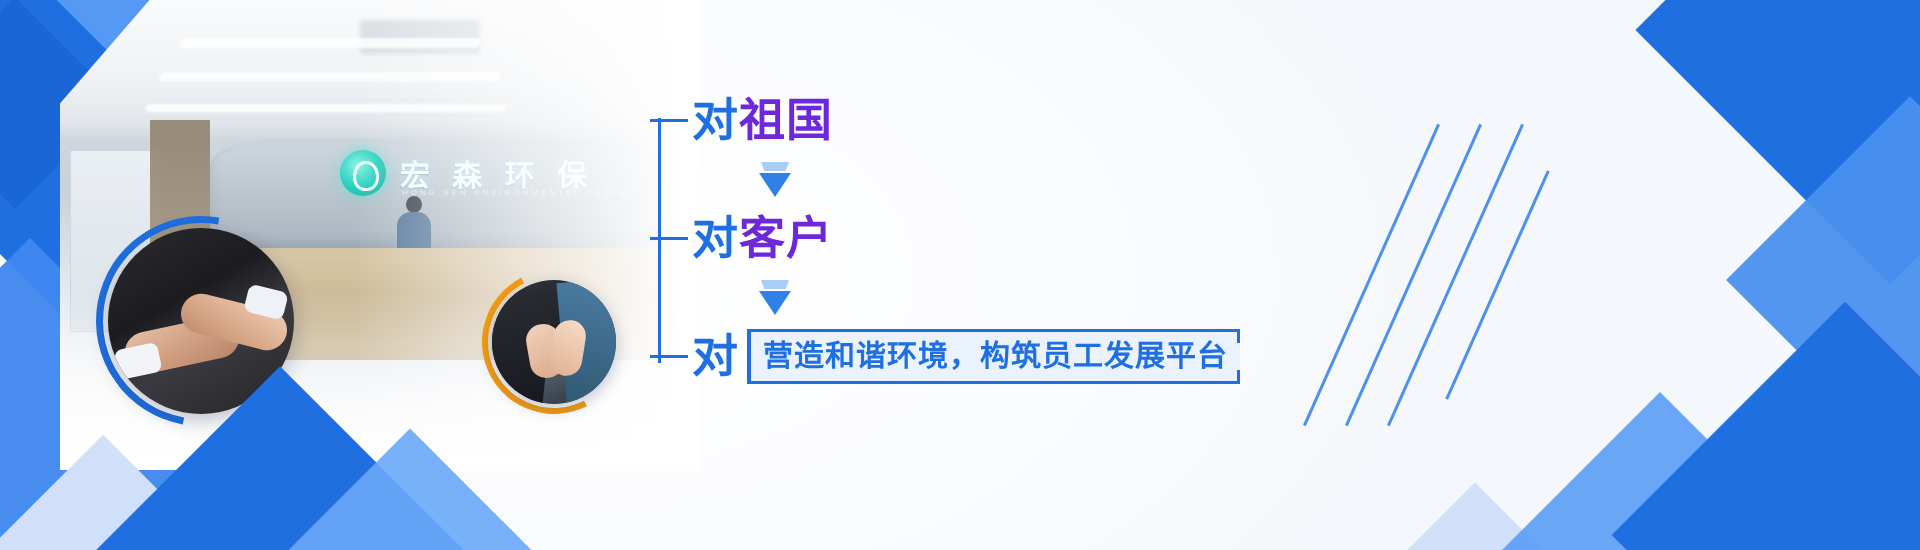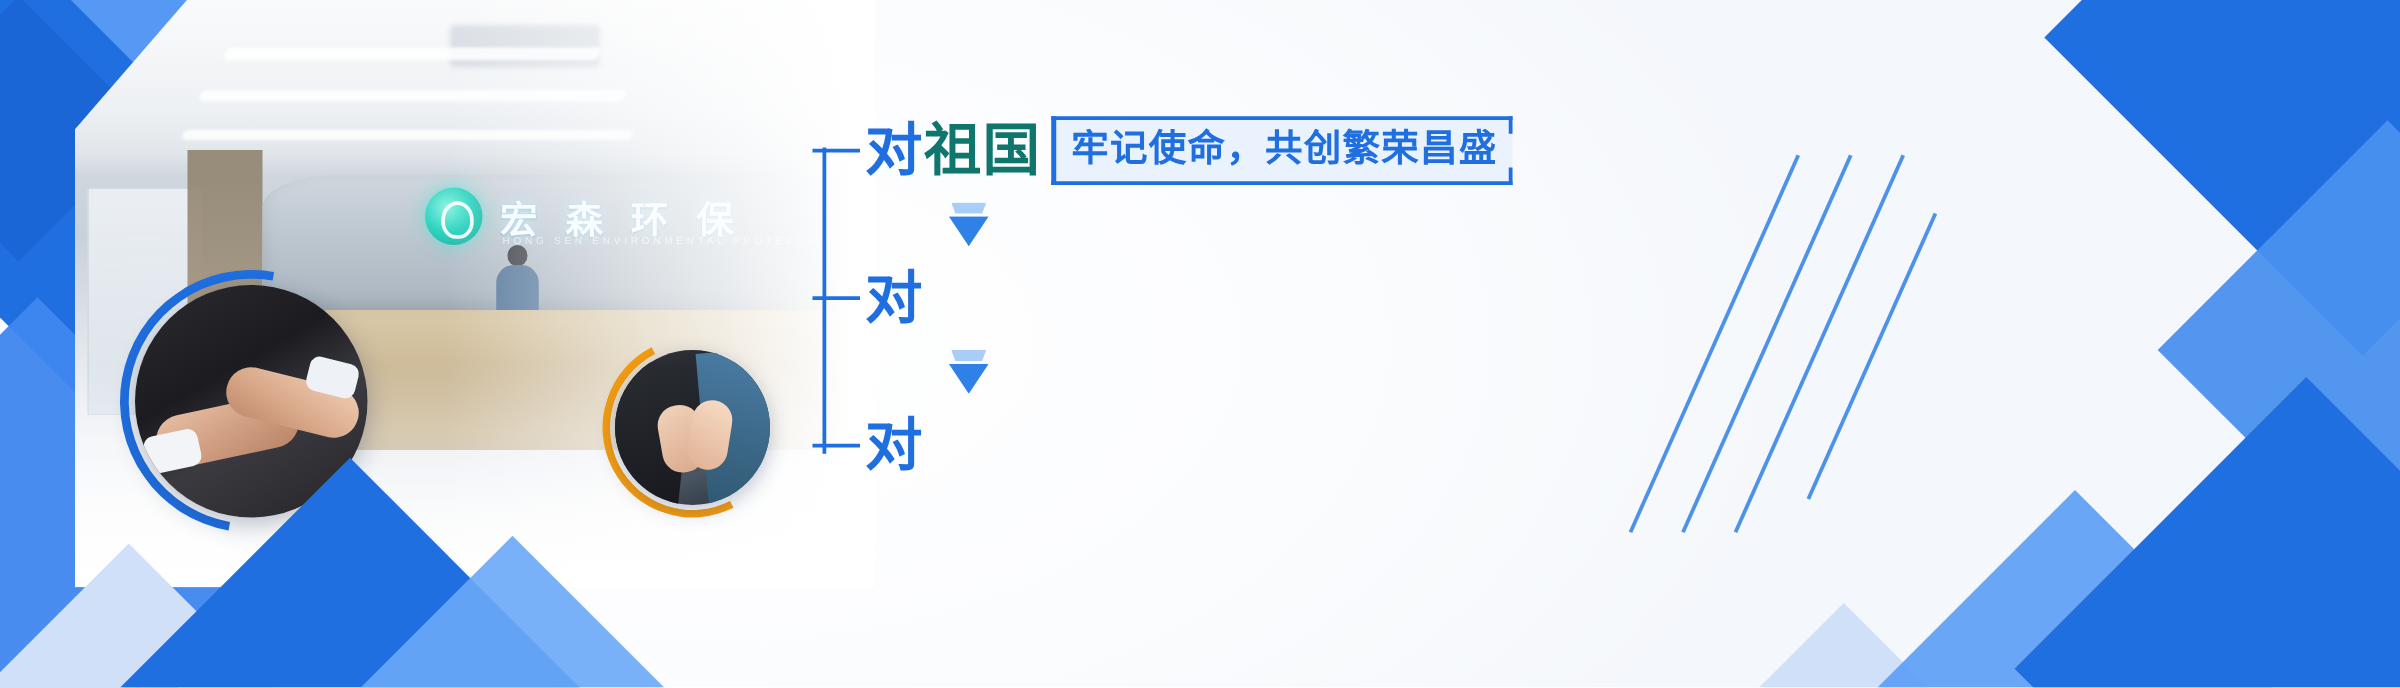--- a/index.html
+++ b/index.html
@@ -417,21 +417,21 @@
   .label {
     font-size: 46px;
     font-weight: 700;
     letter-spacing: 1px;
     line-height: 1;
     margin-left: 4px;
     display: flex;
     align-items: baseline;
   }
   .label .pre { color: #1f6fe0; }
-  .label .key { color: #0f766e; }
+  .label .key { color: #6d28d9; }
 
   .boxed {
     margin-left: 8px;
     font-size: 30px;
     font-weight: 700;
     color: #1f6fe0;
     letter-spacing: 1px;
     line-height: 1;
     padding: 9px 12px 10px 12px;
     background: #eaf2fd;
@@ -556,43 +556,44 @@
     <div class="rows">
 
       <div class="spine"></div>
 
       <div class="row r1">
         <span class="tick"></span>
         <span class="label">
           <span class="pre">对</span>
             <span class="key">祖国</span>
         </span>
-        <span class="boxed">牢记使命，共创繁荣昌盛</span>
       </div>
 
       <div class="arrow a1">
         <span class="cap"></span>
         <span class="tip"></span>
       </div>
 
       <div class="row r2">
         <span class="tick"></span>
         <span class="label">
           <span class="pre">对</span>
+            <span class="key">客户</span>
         </span>
       </div>
 
       <div class="arrow a2">
         <span class="cap"></span>
         <span class="tip"></span>
       </div>
 
       <div class="row r3">
         <span class="tick"></span>
         <span class="label">
           <span class="pre">对</span>
         </span>
+        <span class="boxed">营造和谐环境，构筑员工发展平台</span>
       </div>
 
     </div>
   </div>
 
 </div>
 
 </body></html>

